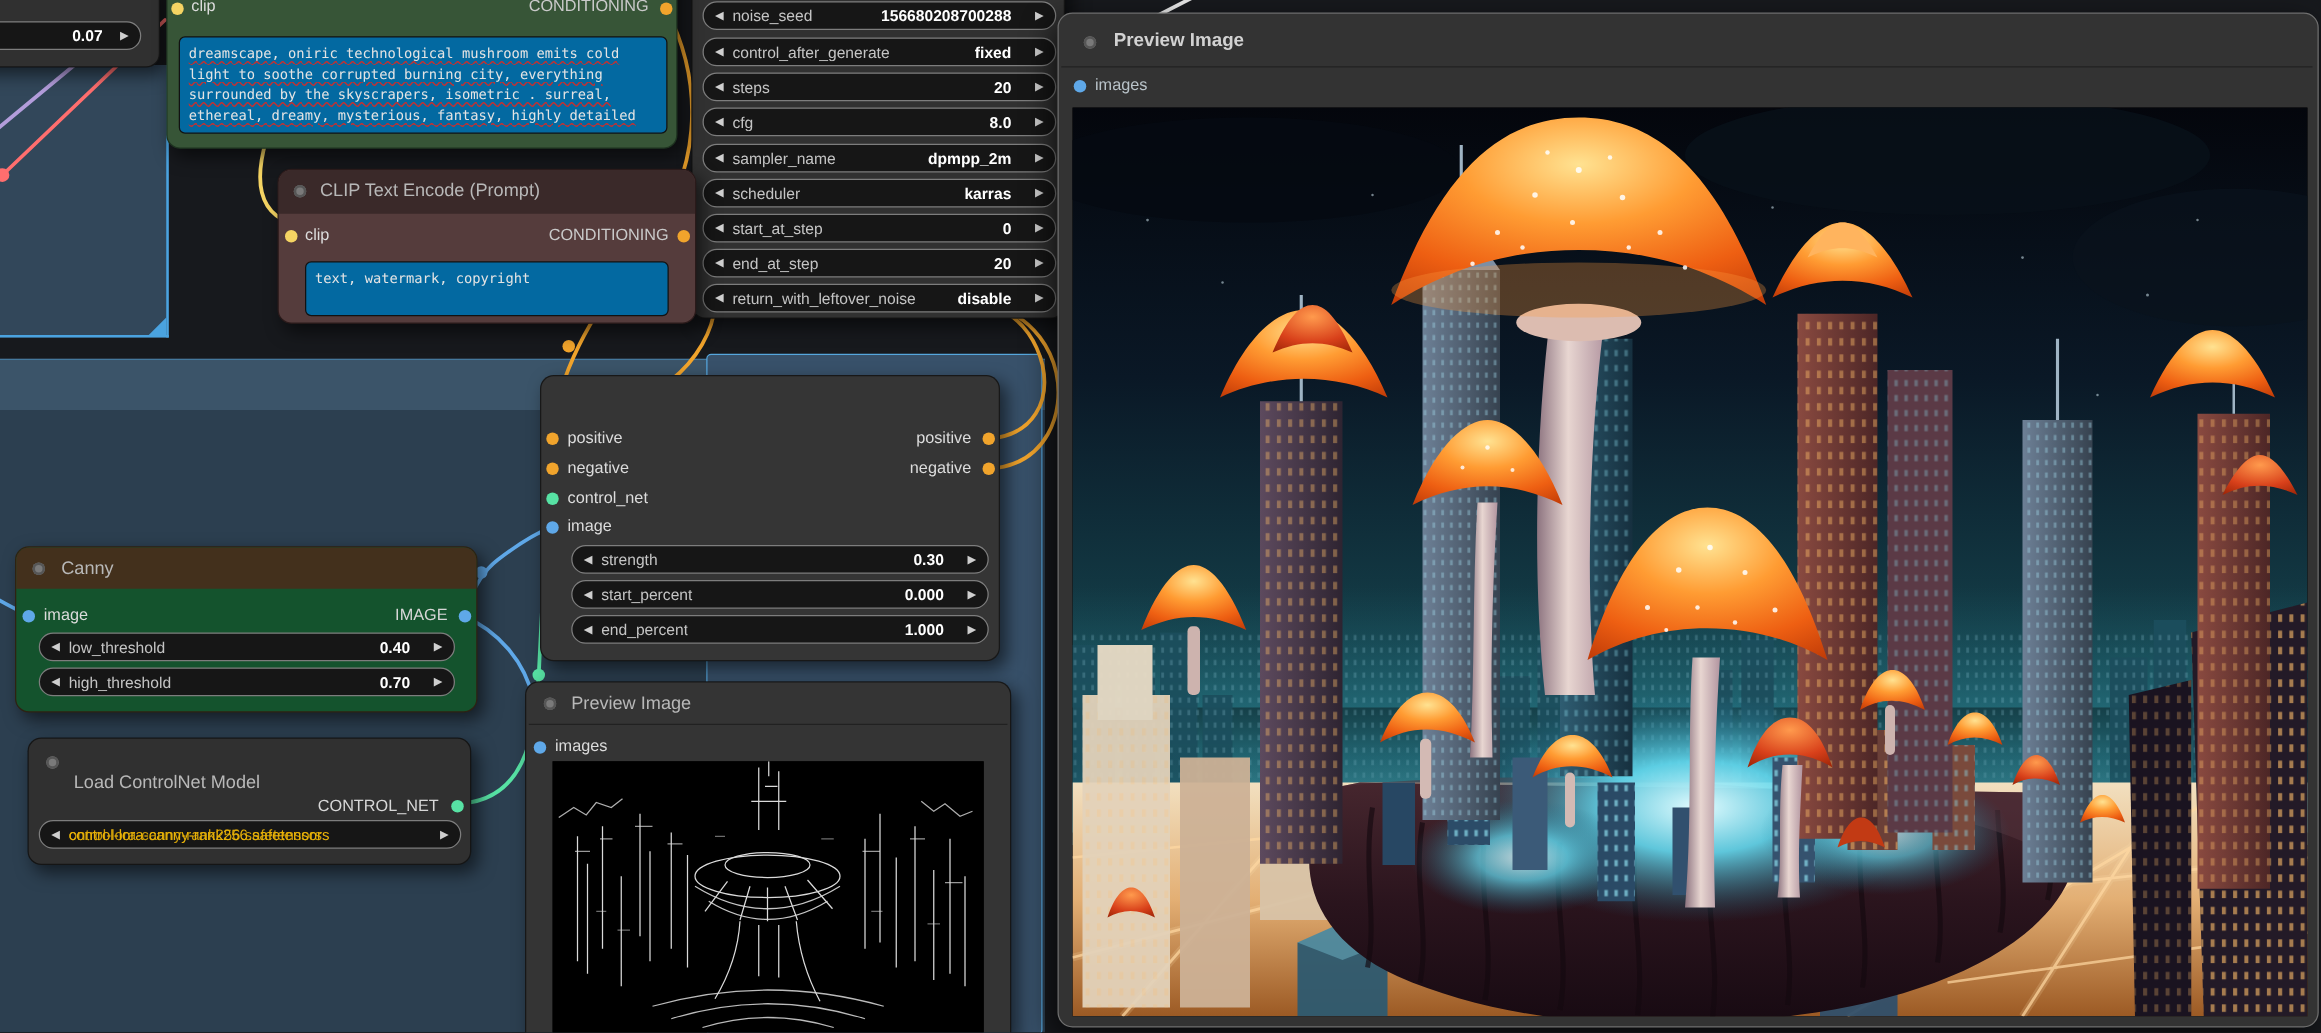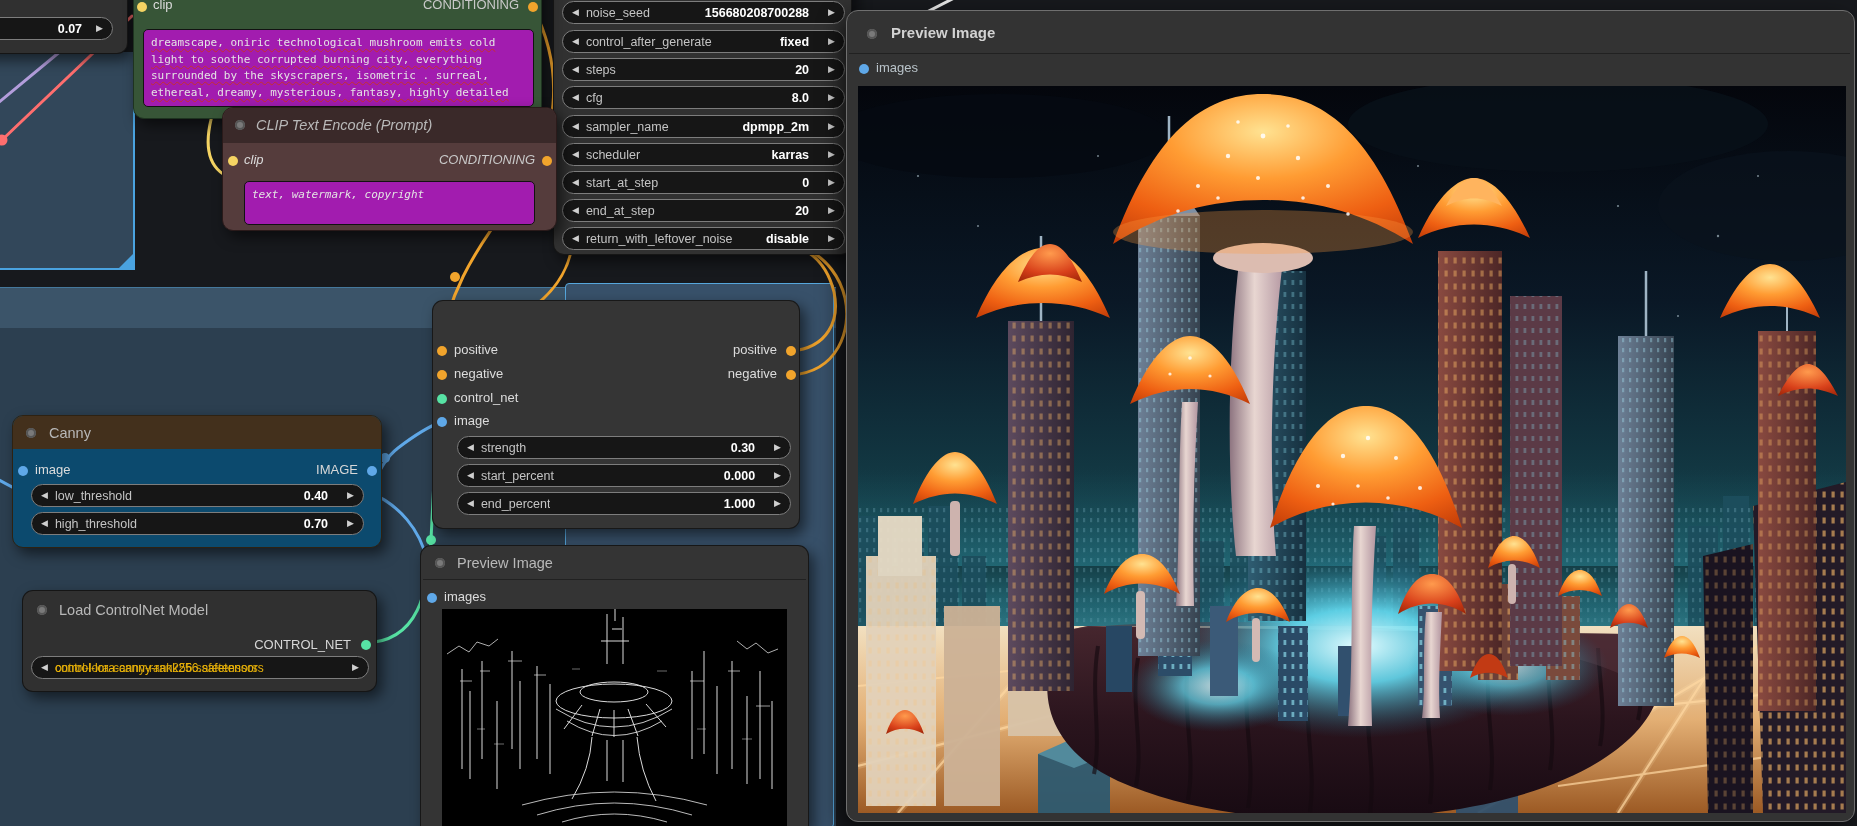--- a/index.html
+++ b/index.html
@@ -24,21 +24,21 @@
   .ntitle{position:absolute;color:#b8b8b8;font-size:14.5px;white-space:nowrap;}
   .slot-dot{position:absolute;width:10px;height:10px;border-radius:50%;}
   .slabel{position:absolute;color:#dcdcdc;font-size:13px;white-space:nowrap;}
   .slabel.r{text-align:right;}
   .pill{position:absolute;height:23px;background:#161616;border:1px solid #7d7d7d;
     border-radius:12px;display:flex;align-items:center;padding:0 9px;box-sizing:border-box;
     color:#c9c9c9;font-size:12.5px;}
   .arr{font-size:9px;color:#cfcfcf;line-height:1;}
   .wlabel{margin-left:7px;color:#c4c4c4;white-space:nowrap;overflow:hidden;}
   .wval{margin-left:auto;margin-right:19px;color:#fff;font-weight:700;white-space:nowrap;}
-  .tbox{position:absolute;background:#a21caf;border:1px solid #121212;border-radius:5px;
+  .tbox{position:absolute;background:#0369a1;border:1px solid #121212;border-radius:5px;
     color:#e4e4e4;font-family:"DejaVu Sans Mono",monospace;font-size:11px;line-height:1.5;
     padding:5px 7px;box-sizing:border-box;overflow:hidden;}
   .squiggle{text-decoration:underline;text-decoration-style:wavy;
     text-decoration-color:#c62f2f;text-decoration-thickness:1px;text-underline-offset:2px;}
   .imgbox{position:absolute;background:#000;}
   .hline{position:absolute;height:1px;background:rgba(0,0,0,.35);}
 </style>
 </head>
 <body>
 
@@ -143,21 +143,21 @@
   <div class="node" style="left:133px;top:-30px;width:407px;height:147px;background:#375537;border-color:#1e3320;">
     <div class="slot-dot" style="left:3px;top:31px;background:#f5d463;"></div>
     <div class="slabel" style="left:19px;top:26px;">clip</div>
     <div class="slabel r" style="right:22px;top:26px;color:#c9c9c9;">CONDITIONING</div>
     <div class="slot-dot" style="right:3px;top:31px;background:#f1a42c;"></div>
     <div class="tbox" style="left:9px;top:58px;width:391px;height:78px;">
       <span class="squiggle">dreamscape, oniric technological mushroom emits cold light to soothe corrupted burning city, everything surrounded by the skyscrapers, isometric . surreal, ethereal, dreamy, mysterious, fantasy, highly detailed</span>
     </div>
   </div>
 
-  <div class="node" style="left:222px;top:107px;width:333px;height:122px;background:#553c3c;border-color:#2a1a1a;font-style:italic;">
+  <div class="node" style="left:222px;top:135px;width:333px;height:122px;background:#553c3c;border-color:#2a1a1a;">
     <div class="abs" style="left:0;top:0;width:100%;height:35px;background:#3a2929;border-radius:10px 10px 0 0;">
       <div class="ndot" style="left:12px;top:12px;"></div>
       <div class="ntitle" style="left:33px;top:9px;">CLIP Text Encode (Prompt)</div>
     </div>
     <div class="slot-dot" style="left:5px;top:48px;background:#f5d463;"></div>
     <div class="slabel" style="left:21px;top:44px;">clip</div>
     <div class="slabel r" style="right:21px;top:44px;color:#c9c9c9;">CONDITIONING</div>
     <div class="slot-dot" style="right:4px;top:48px;background:#f1a42c;"></div>
     <div class="tbox" style="left:21px;top:73px;width:291px;height:44px;">
       <span>text, watermark, copyright</span>
@@ -190,21 +190,21 @@
       <span class="arr">▶</span>
     </div>
     <div class="pill" style="left:24px;top:191px;width:334px;">
       <span class="arr">◀</span>
       <span class="wlabel">end_percent</span>
       <span class="wval">1.000</span>
       <span class="arr">▶</span>
     </div>
   </div>
 
-  <div class="node" style="left:12px;top:415px;width:368px;height:131px;background:#0c4a6e;border-color:#2e2212;">
+  <div class="node" style="left:12px;top:437px;width:368px;height:131px;background:#14532d;border-color:#2e2212;">
     <div class="abs" style="left:0;top:0;width:100%;height:33px;background:#43301c;border-radius:10px 10px 0 0;">
       <div class="ndot" style="left:13px;top:12px;"></div>
       <div class="ntitle" style="left:36px;top:9px;">Canny</div>
     </div>
     <div class="slot-dot" style="left:5px;top:50px;background:#5fa8e8;"></div>
     <div class="slabel" style="left:22px;top:46px;">image</div>
     <div class="slabel r" style="right:23px;top:46px;color:#d7d7d7;">IMAGE</div>
     <div class="slot-dot" style="right:4px;top:50px;background:#5fa8e8;"></div>
     <div class="pill" style="left:18px;top:68px;width:333px;">
       <span class="arr">◀</span>
@@ -215,21 +215,21 @@
     <div class="pill" style="left:18px;top:96px;width:333px;">
       <span class="arr">◀</span>
       <span class="wlabel">high_threshold</span>
       <span class="wval">0.70</span>
       <span class="arr">▶</span>
     </div>
   </div>
 
   <div class="node" style="left:22px;top:590px;width:353px;height:100px;background:#303030;">
     <div class="ndot" style="left:14px;top:14px;"></div>
-    <div class="ntitle" style="left:36px;top:11px;">Load ControlNet Model</div>
+    <div class="ntitle" style="left:36px;top:27px;">Load ControlNet Model</div>
     <div class="slabel r" style="right:25px;top:46px;color:#d7d7d7;">CONTROL_NET</div>
     <div class="slot-dot" style="right:5px;top:49px;background:#57e2a4;"></div>
     <div class="pill" style="left:8px;top:65px;width:338px;font-size:12px;">
       <span class="arr">◀</span>
       <span class="wlabel" style="position:relative;color:#eab308;">
         <span>control-lora-canny-rank256.safetensors</span>
         <span style="position:absolute;left:-6px;top:0;opacity:.85;">control-lora-canny-rank256.safetensors</span>
       </span>
       <span class="arr" style="margin-left:auto;">▶</span>
     </div>

